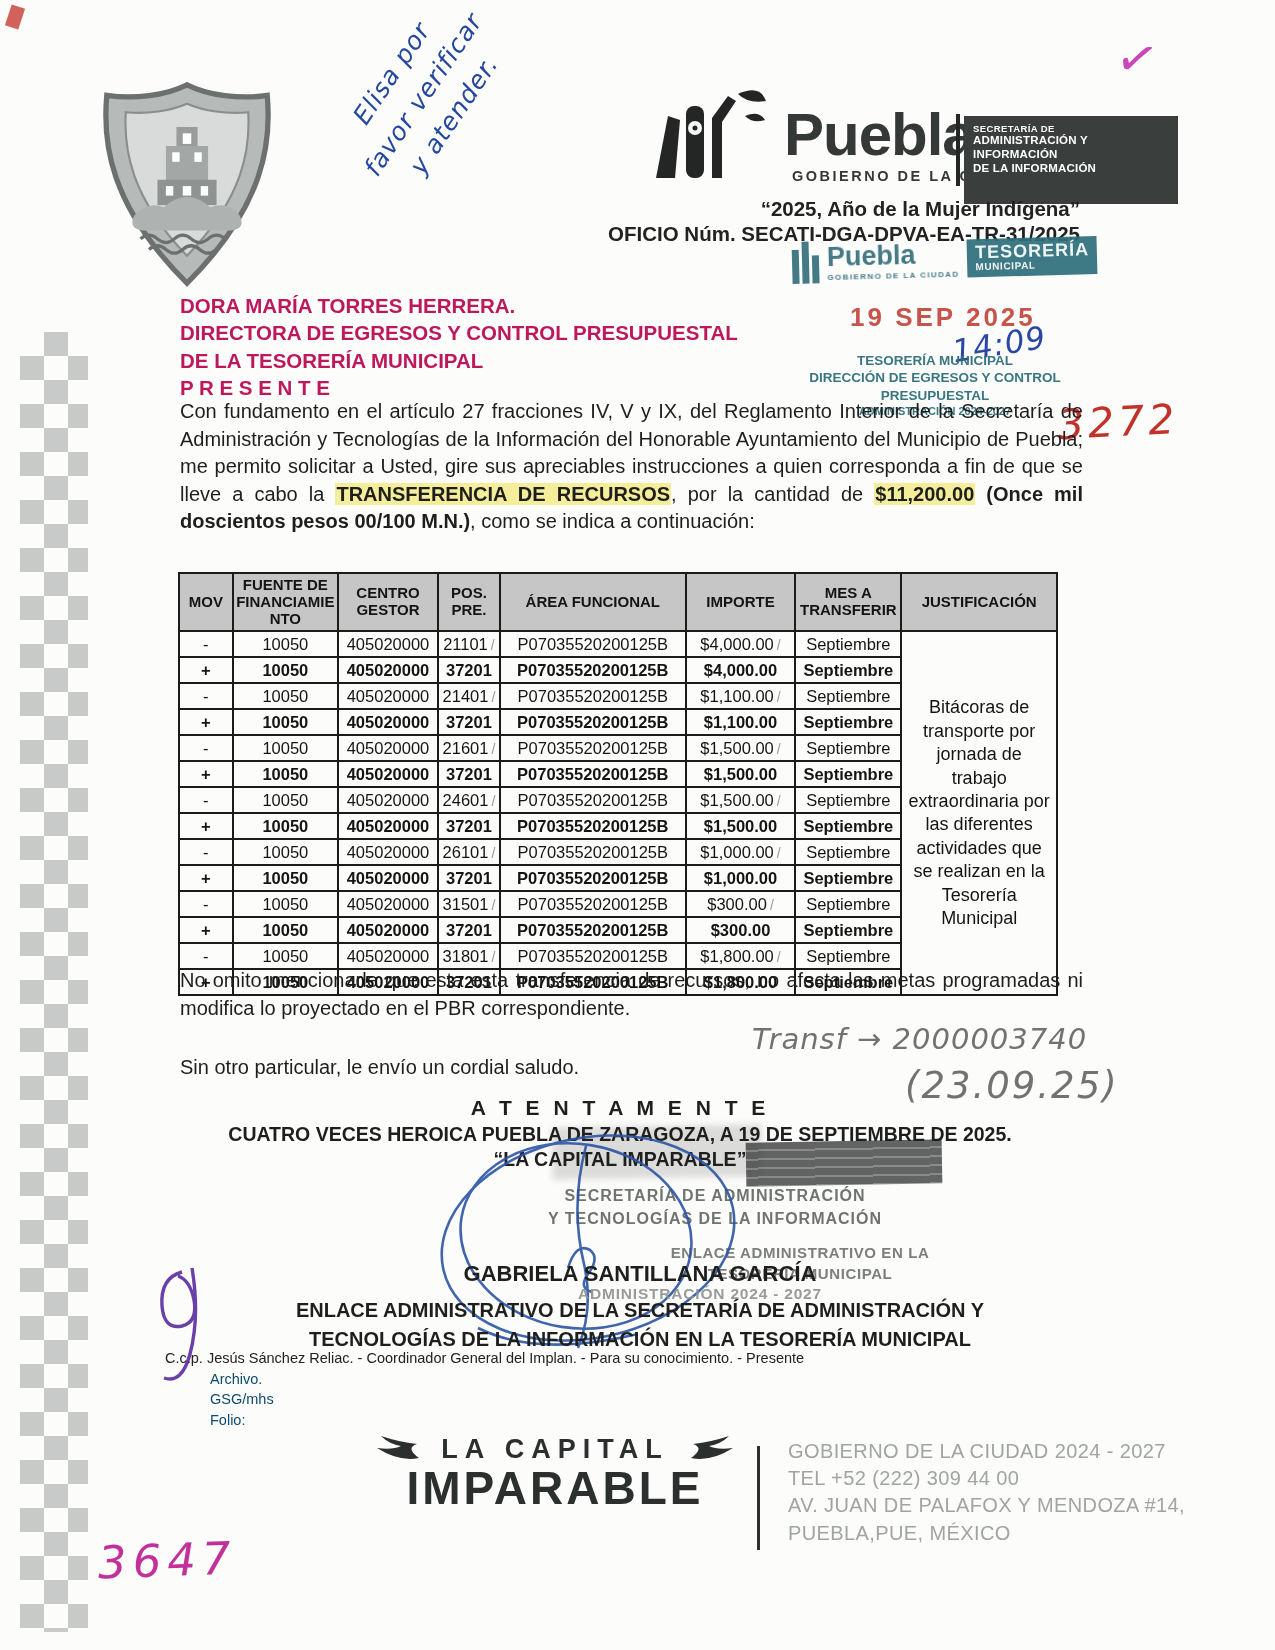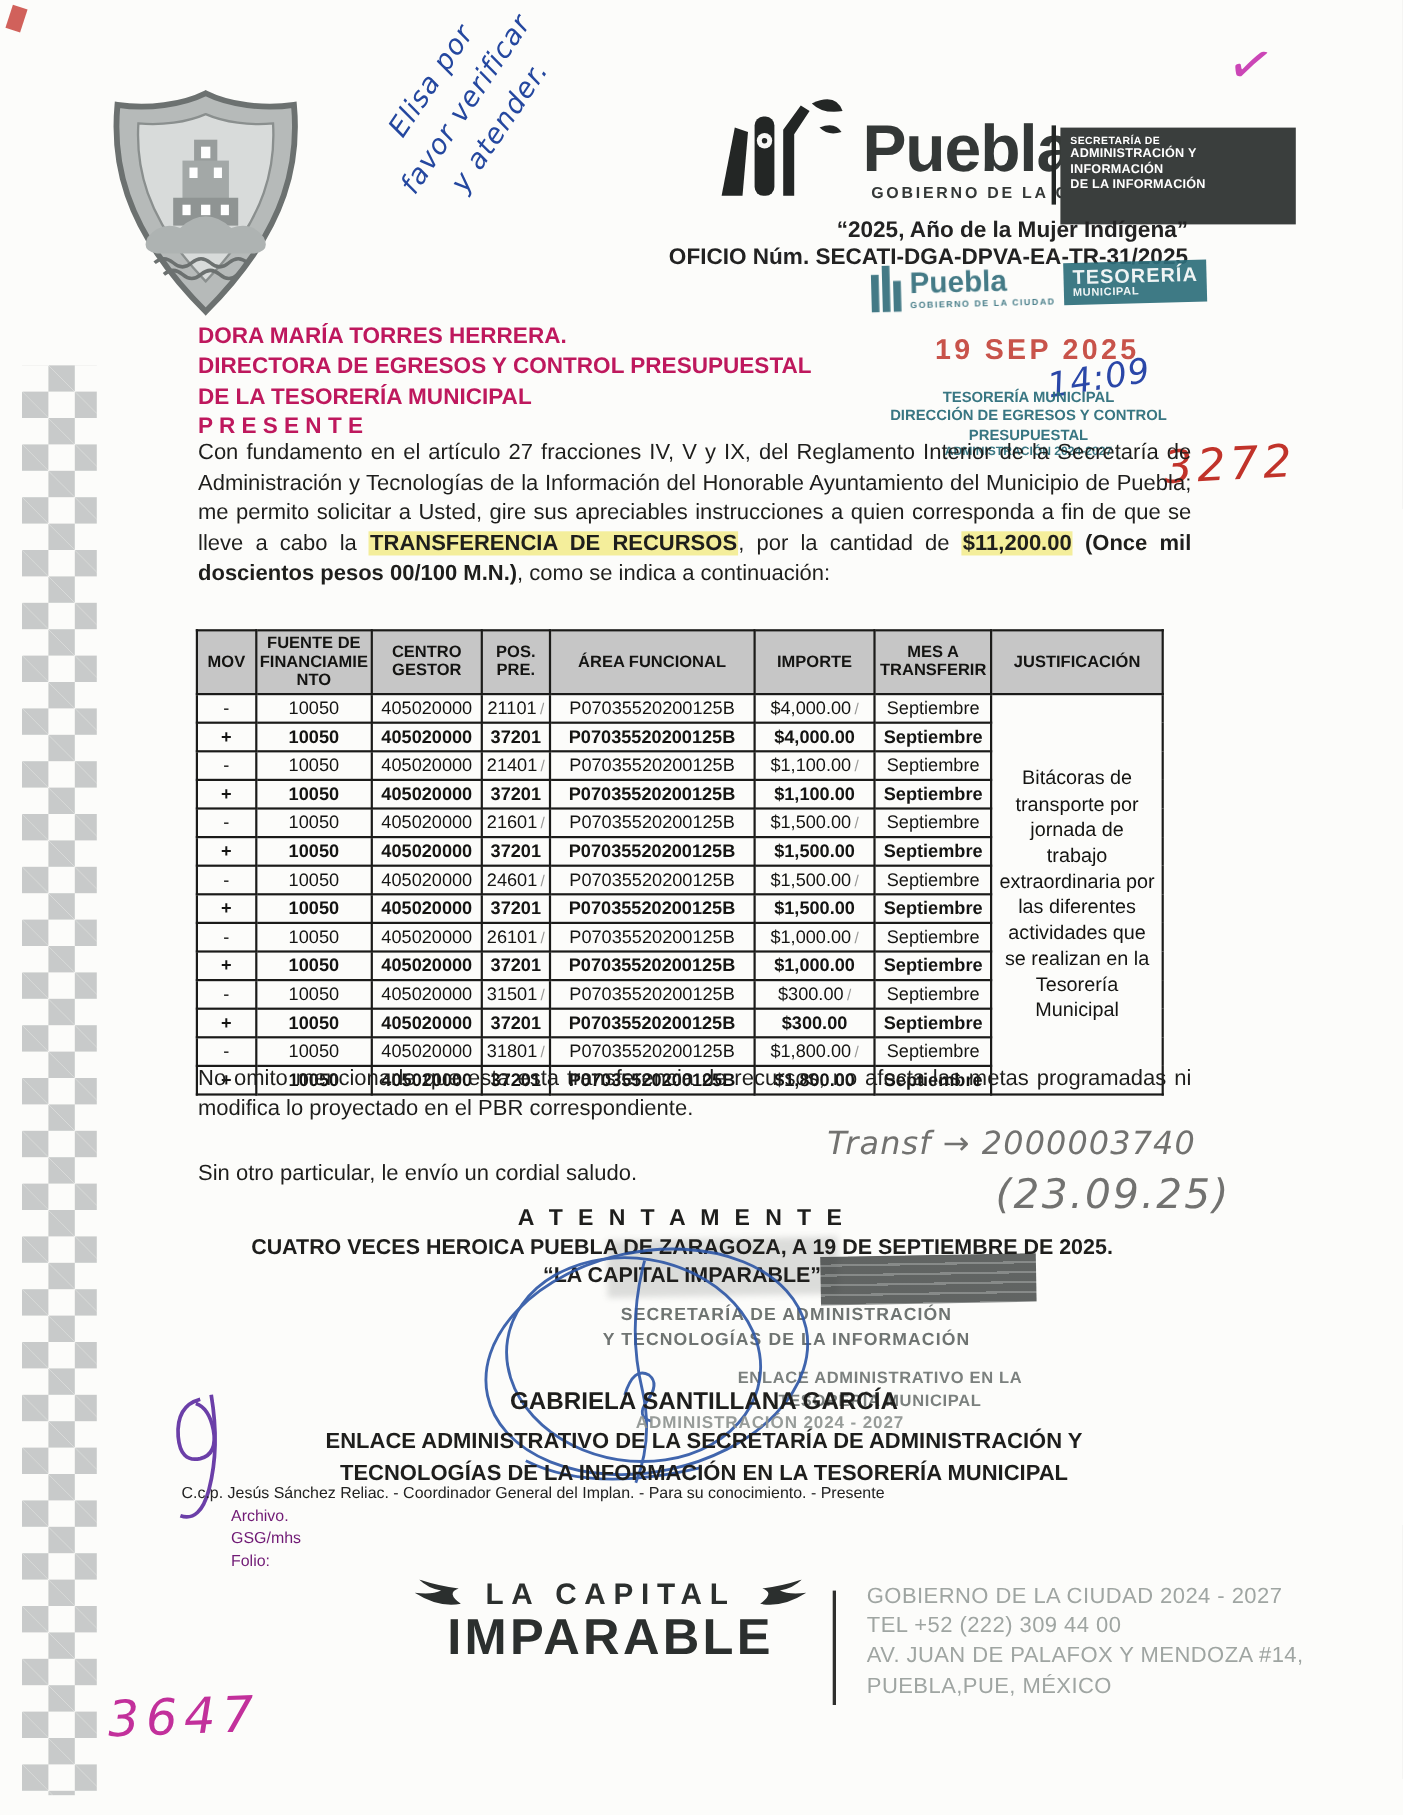--- a/index.html
+++ b/index.html
@@ -93,21 +93,21 @@
 
   .sig-svg{left:418px; top:1118px;}
   .signer-name{left:140px; top:1261px; width:1000px; text-align:center; font-size:22px; font-weight:bold;}
   .stamp-admin{left:200px; top:1285px; width:1000px; text-align:center; font-size:15.5px; font-weight:bold; color:#8d928f; letter-spacing:.8px; opacity:.9;}
   .signer-t1{left:140px; top:1299px; width:1000px; text-align:center; font-size:20px; font-weight:bold;}
   .signer-t2{left:140px; top:1328px; width:1000px; text-align:center; font-size:20px; font-weight:bold;}
 
   .initial-svg{left:148px; top:1258px;}
 
   .ccp1{left:165px; top:1350px; font-size:14.5px; color:#222;}
-  .ccp-ind{left:210px; font-size:14.5px; color:#701a75;}
+  .ccp-ind{left:210px; font-size:14.5px; color:#0c4a6e;}
 
   .cap-logo{left:375px; top:1434px; width:360px; text-align:center; color:#2b2f2e;}
   .cap-top{display:flex; align-items:center; justify-content:center; gap:22px;}
   .cap-top .txt{font-size:27px; font-weight:bold; letter-spacing:7px;}
   .cap-bottom{font-size:46px; font-weight:bold; letter-spacing:3px; margin-top:-4px;}
 
   .foot-divider{left:757px; top:1446px; width:3px; height:104px; background:#2f2f2d;}
   .foot-text{left:788px; top:1438px; font-size:20px; color:#9fa5a2; line-height:1.36; letter-spacing:.4px;}
 
   .pink-folio{left:98px; top:1534px; font-size:45px; color:#c2309b; letter-spacing:6px; transform:rotate(-2deg);}

